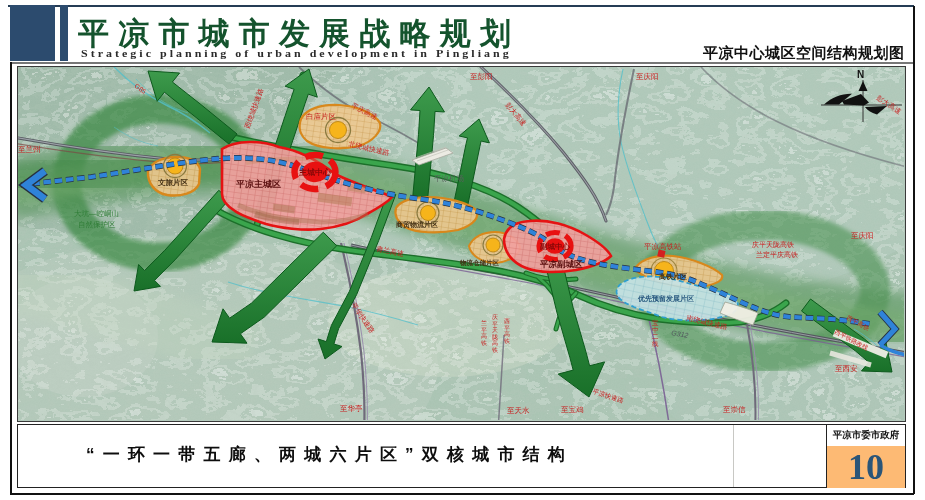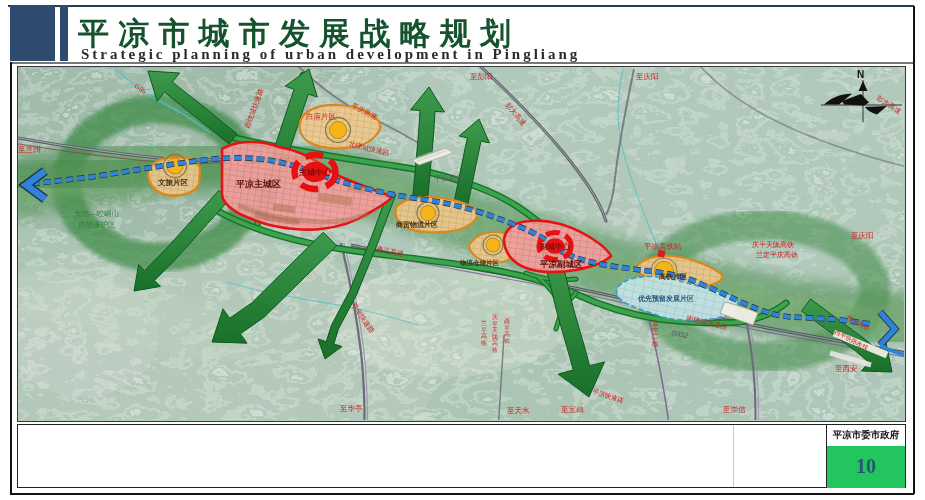--- a/index.html
+++ b/index.html
@@ -11,22 +11,23 @@
 <div id="page">
 
   <div class="abs" style="left:8px;top:5px;width:906px;height:2px;background:#253c55;"></div>
 
   <div class="abs" style="left:10px;top:5px;width:45px;height:56px;background:#2c4b6e;"></div>
 
   <div class="abs" style="left:60px;top:5px;width:8px;height:56px;background:#2c4b6e;"></div>
 
   <div class="abs" style="left:78px;top:13px;width:520px;font-family:'Liberation Serif',serif;font-weight:bold;font-size:31px;letter-spacing:9.2px;color:#14532d;white-space:nowrap;">平凉市城市发展战略规划</div>
 
-  <div class="abs" style="left:81px;top:47px;font-family:'Liberation Serif',serif;font-weight:bold;font-size:15px;letter-spacing:3px;color:#2b2b2b;white-space:nowrap;transform:scaleY(0.95);transform-origin:left top;">Strategic planning of urban development in Pingliang</div>
-
+  <div class="abs" style="left:81px;top:47px;font-family:'Liberation Serif',serif;font-weight:bold;font-size:12px;letter-spacing:3px;color:#2b2b2b;white-space:nowrap;transform:scaleY(0.95);transform-origin:left top;">Strategic planning of urban development in Pingliang</div>
+
+  <div class="abs" style="left:703px;top:44px;font-size:15px;font-weight:bold;letter-spacing:0.5px;color:#111;white-space:nowrap;">平凉中心城区空间结构规划图</div>
 
   <div class="abs" style="left:10px;top:62px;width:904px;height:1.5px;background:#777;"></div>
 
   <div class="abs" style="left:10px;top:62px;width:2px;height:432px;background:#111;"></div>
 
   <div class="abs" style="left:912.5px;top:6px;width:2px;height:488px;background:#111;"></div>
 
   <div class="abs" style="left:10px;top:492.5px;width:904px;height:2.5px;background:#111;"></div>
 
   <div class="abs" style="left:17px;top:66px;width:889px;height:356px;border:1.5px solid #3a3a3a;box-sizing:border-box;background:#b3c9bb;overflow:hidden;">
@@ -364,20 +365,21 @@
 
         <text x="489" y="346" font-size="7.5" fill="#c81e1e">至天水</text>
 
         <text x="543" y="345" font-size="7.5" fill="#c81e1e">至宝鸡</text>
       </g>
     </svg>
   </div>
 
   <div class="abs" style="left:17px;top:424px;width:889px;height:64px;border:1.2px solid #222;box-sizing:border-box;background:#fff;"></div>
 
+  <div class="abs" style="left:86px;top:443px;font-size:17px;font-weight:bold;letter-spacing:8.2px;color:#0d0d0d;white-space:nowrap;">“一环一带五廊、两城六片区”双核城市结构</div>
 
   <div class="abs" style="left:733px;top:425px;width:1px;height:62px;background:#c8c8c4;"></div>
 
   <div class="abs" style="left:826px;top:424px;width:80px;height:64px;border:1.2px solid #222;box-sizing:border-box;background:#fff;">
     <div style="height:21px;display:flex;align-items:center;justify-content:center;font-family:Liberation Sans, sans-serif;font-weight:bold;font-size:9.5px;color:#111;white-space:nowrap;">平凉市委市政府</div>
-    <div style="height:41.6px;background:#22c55e;display:flex;align-items:center;justify-content:center;font-family:'Liberation Serif',serif;font-weight:bold;font-size:20px;color:#2a5578;">10</div>
+    <div style="height:41.6px;background:#fdba74;display:flex;align-items:center;justify-content:center;font-family:'Liberation Serif',serif;font-weight:bold;font-size:36px;color:#2a5578;">10</div>
   </div>
 </div>
 
 </body></html>

